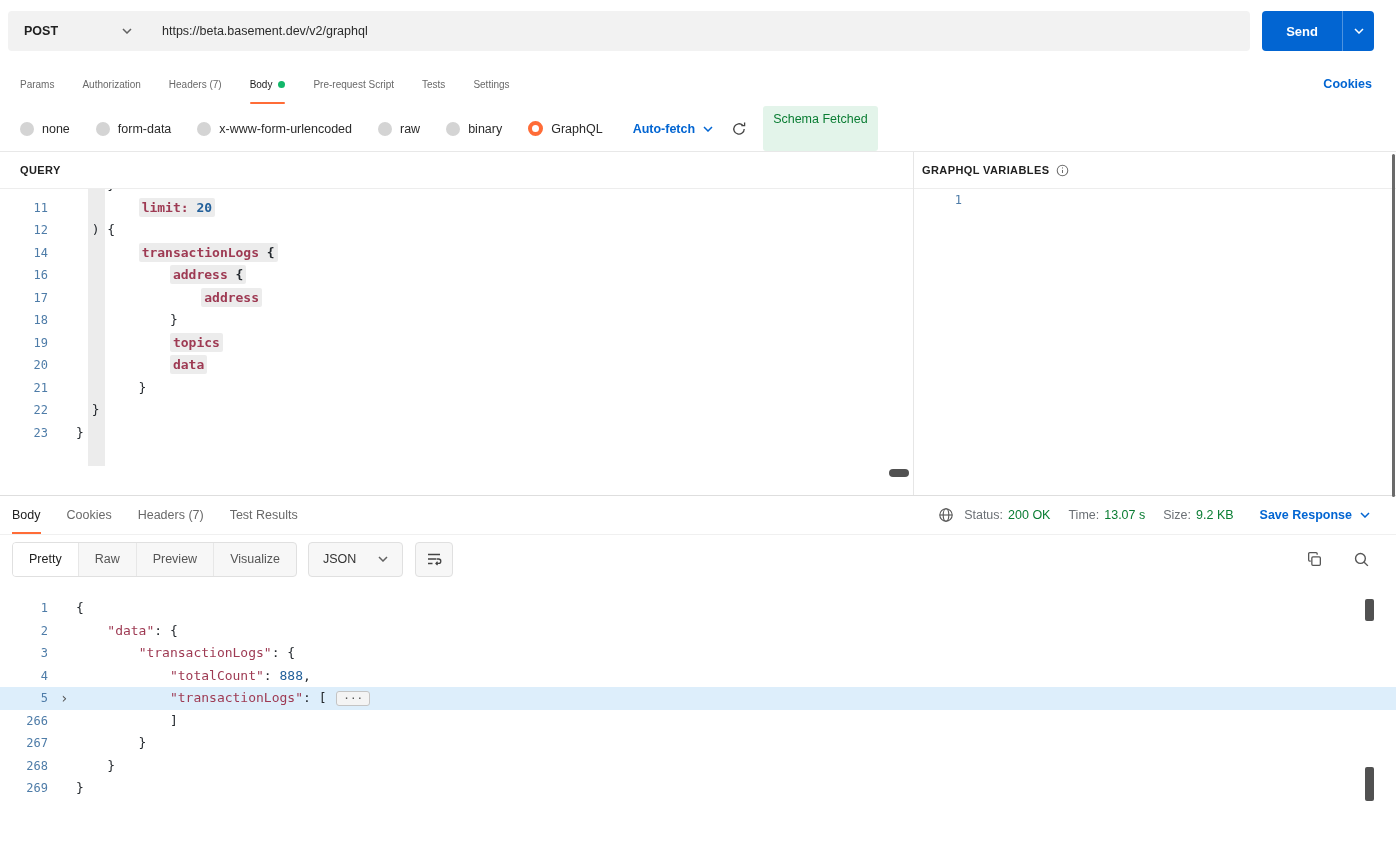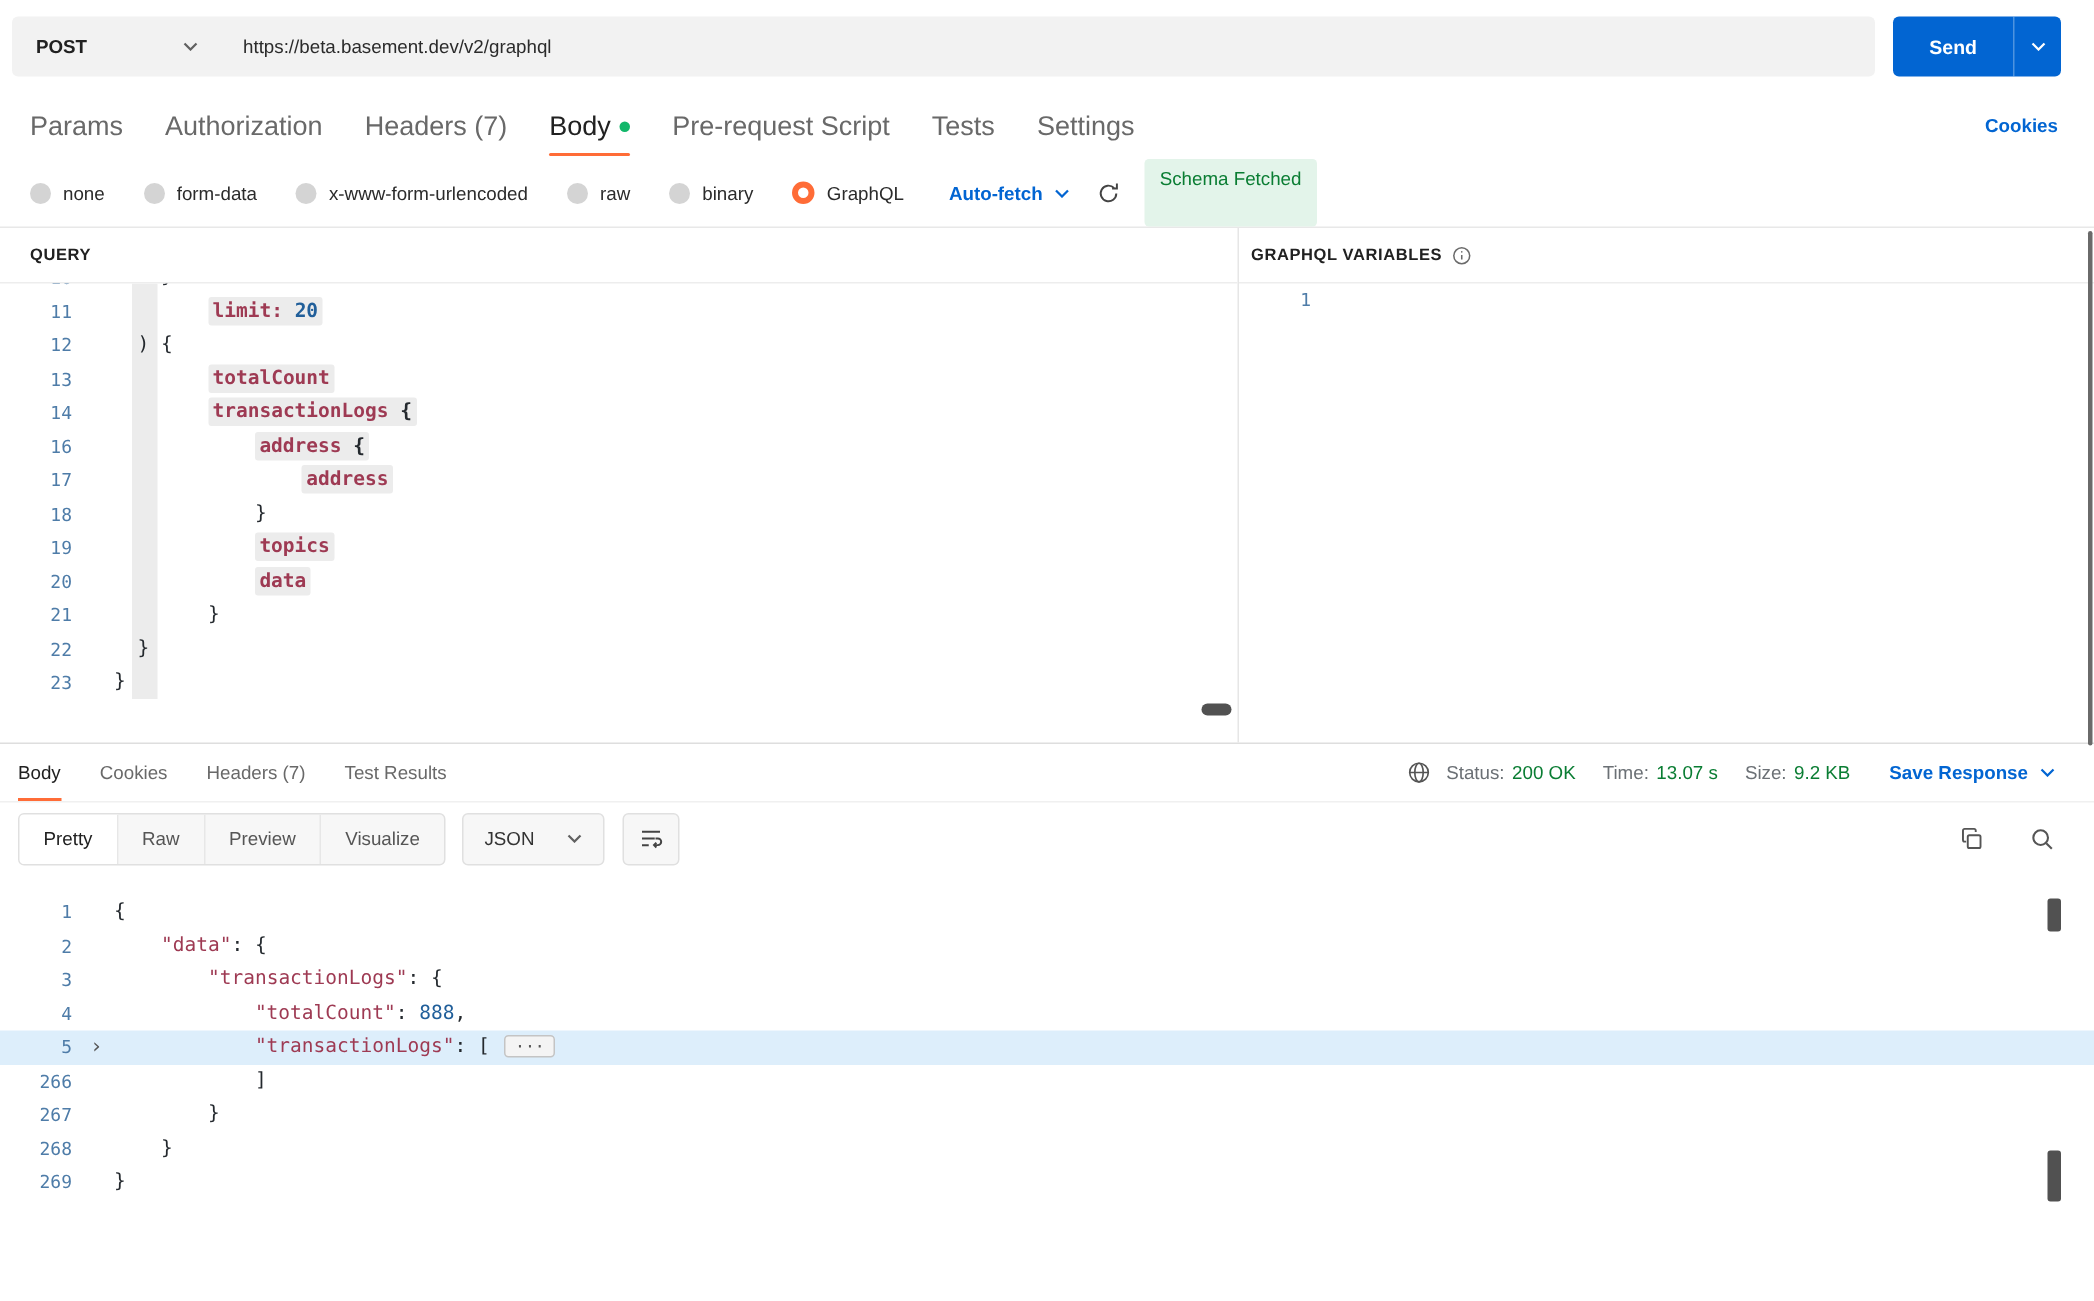--- a/index.html
+++ b/index.html
@@ -15,42 +15,42 @@
   .url-text{font-size:12.5px;color:#2b2b2b;padding-left:14px;}
   .send-btn{display:flex;height:40px;border-radius:4px;overflow:hidden;background:#0265d2;color:#fff;}
   .send-main{padding:0 24px;display:flex;align-items:center;font-size:13px;font-weight:700;cursor:pointer;}
   .send-caret{width:32px;display:flex;align-items:center;justify-content:center;
               border-left:1px solid rgba(255,255,255,.3);cursor:pointer;}
 
   
   .req-tabs{height:44px;display:flex;align-items:center;padding:0 24px 0 20px;}
   .tabs-list{display:flex;gap:28px;height:100%;align-items:center;}
   .req-tab{position:relative;height:100%;display:flex;align-items:center;gap:6px;
-           font-size:18px;color:#696969;cursor:pointer;white-space:nowrap;text-align:right;}
+           font-size:10px;color:#696969;cursor:pointer;white-space:nowrap;text-align:right;}
   .req-tab.active{color:#212121;}
   .req-tab.active::after{content:"";position:absolute;left:0;right:0;bottom:2px;height:2px;
            background:#ff6c37;border-radius:1px;}
   .tab-dot{width:7px;height:7px;border-radius:50%;background:#12b76a;display:inline-block;}
   .cookies{margin-left:auto;color:#0265d2;font-weight:600;font-size:12.5px;cursor:pointer;}
 
   
   .body-type-bar{height:46px;display:flex;padding:0 20px;gap:16px;
                  border-bottom:1px solid #e8e8e8;}
   .bt-list{display:flex;gap:26px;align-items:center;}
   .radio{display:flex;align-items:center;gap:8px;font-size:12.5px;color:#2b2b2b;cursor:pointer;white-space:nowrap;}
   .radio-circle{width:14px;height:14px;border-radius:50%;background:#d4d4d4;display:inline-block;}
   .radio.selected .radio-circle{width:15px;height:15px;background:#fff;border:4.5px solid #ff6c37;}
   .auto-fetch{margin-left:14px;display:flex;align-items:center;gap:8px;color:#0265d2;
               font-weight:600;font-size:12.5px;cursor:pointer;}
   .refresh{display:flex;align-items:center;cursor:pointer;margin-left:2px;}
   .schema-badge{background:#e3f4ea;color:#0a7d33;font-size:12.5px;padding:6px 10px;border-radius:3px;}
 
   
   .gql-section{height:343px;display:flex;}
-  .query-pane{width:826px;border-right:1px solid #e6e6e6;display:flex;flex-direction:column;}
+  .query-pane{width:914px;border-right:1px solid #e6e6e6;display:flex;flex-direction:column;}
   .vars-pane{flex:1;display:flex;flex-direction:column;}
   .pane-header{height:37px;display:flex;align-items:center;gap:7px;padding:0 20px;
                border-bottom:1px solid #ededed;font-size:11px;font-weight:700;
                letter-spacing:.4px;color:#212121;}
   .vars-pane .pane-header{padding:0 8px;}
   .editor{position:relative;flex:1;overflow:hidden;font-family:"DejaVu Sans Mono",monospace;font-size:13px;}
   .ed-content{position:relative;z-index:1;}
   .indent-band{position:absolute;left:88px;top:0;width:17px;height:277px;background:#ececec;z-index:0;}
   .line{display:flex;height:22.5px;line-height:22.5px;white-space:pre;width:100%;}
   .line.partial{margin-top:-15px;}
@@ -205,21 +205,20 @@
     <div class="query-pane">
       <div class="pane-header">
         <span>QUERY</span>
       </div>
       <div class="editor">
         <div class="indent-band"></div>
         <div class="ed-content" id="query-lines">
             <span class="line partial"><span class="ln">10</span><span class="fold-slot"></span><span class="code"><span class="chunk"><span class="c-p">    }</span></span></span></span>
             <span class="line"><span class="ln">11</span><span class="fold-slot"></span><span class="code"><span class="chunk"><span class="c-p">        </span></span><span class="chunk bg"><span class="c-n">limit:</span><span class="c-p"> </span><span class="c-v">20</span></span></span></span>
             <span class="line"><span class="ln">12</span><span class="fold-slot"></span><span class="code"><span class="chunk"><span class="c-p">  ) {</span></span></span></span>
-            <span class="line"><span class="ln">13</span><span class="fold-slot"></span><span class="code"><span class="chunk"><span class="c-p">        </span></span><span class="chunk bg"><span class="c-n">totalCount</span></span></span></span>
             <span class="line"><span class="ln">14</span><span class="fold-slot"></span><span class="code"><span class="chunk"><span class="c-p">        </span></span><span class="chunk bg"><span class="c-n">transactionLogs</span><span class="c-p"> {</span></span></span></span>
             <span class="line"><span class="ln">16</span><span class="fold-slot"></span><span class="code"><span class="chunk"><span class="c-p">            </span></span><span class="chunk bg"><span class="c-n">address</span><span class="c-p"> {</span></span></span></span>
             <span class="line"><span class="ln">17</span><span class="fold-slot"></span><span class="code"><span class="chunk"><span class="c-p">                </span></span><span class="chunk bg"><span class="c-n">address</span></span></span></span>
             <span class="line"><span class="ln">18</span><span class="fold-slot"></span><span class="code"><span class="chunk"><span class="c-p">            }</span></span></span></span>
             <span class="line"><span class="ln">19</span><span class="fold-slot"></span><span class="code"><span class="chunk"><span class="c-p">            </span></span><span class="chunk bg"><span class="c-n">topics</span></span></span></span>
             <span class="line"><span class="ln">20</span><span class="fold-slot"></span><span class="code"><span class="chunk"><span class="c-p">            </span></span><span class="chunk bg"><span class="c-n">data</span></span></span></span>
             <span class="line"><span class="ln">21</span><span class="fold-slot"></span><span class="code"><span class="chunk"><span class="c-p">        }</span></span></span></span>
             <span class="line"><span class="ln">22</span><span class="fold-slot"></span><span class="code"><span class="chunk"><span class="c-p">  }</span></span></span></span>
             <span class="line"><span class="ln">23</span><span class="fold-slot"></span><span class="code"><span class="chunk"><span class="c-p">}</span></span></span></span>
           </div>

